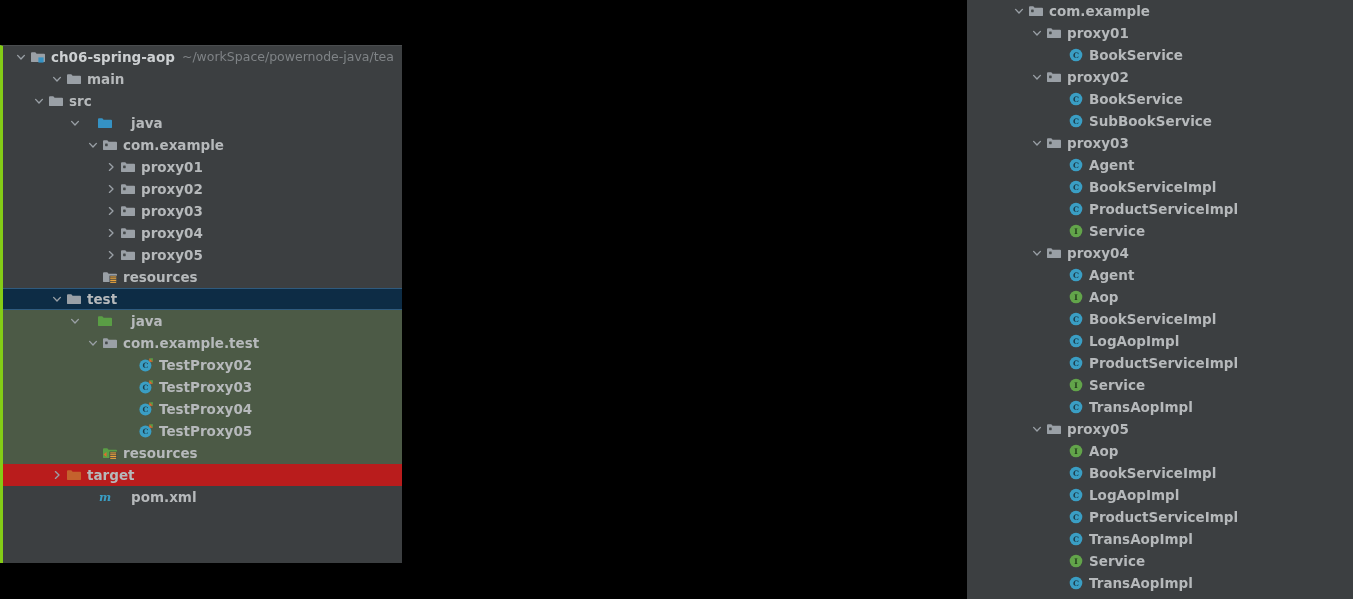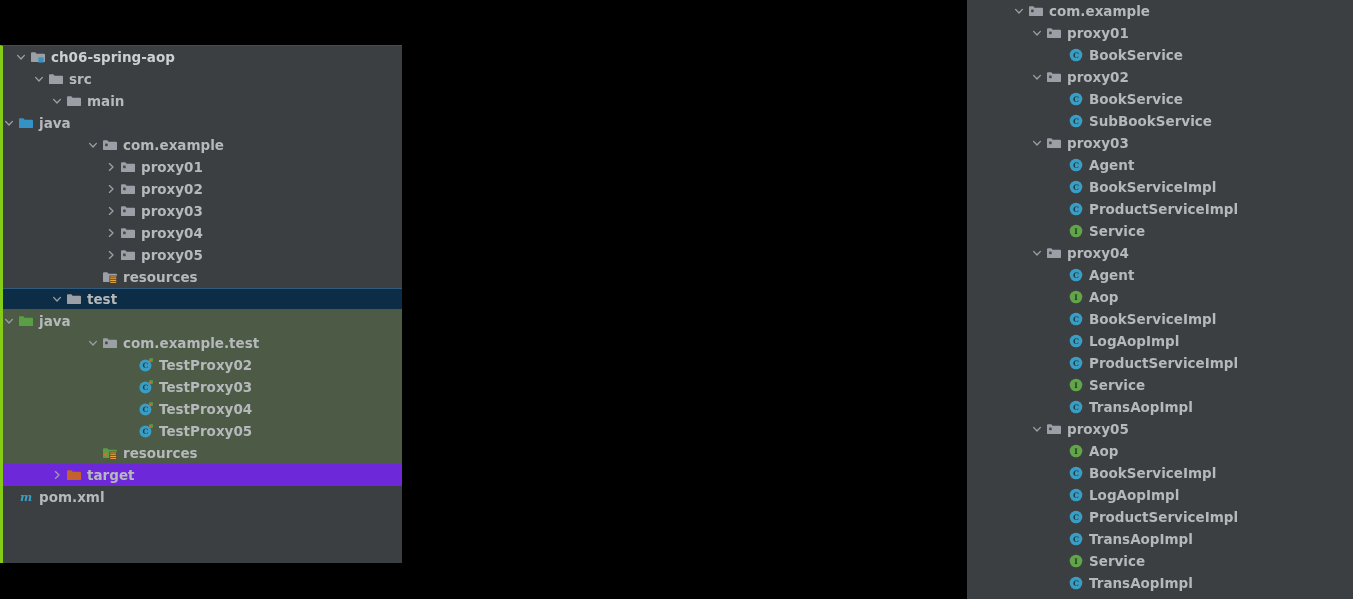--- a/index.html
+++ b/index.html
@@ -8,37 +8,37 @@
 
   
   .panel{position:absolute;background:#3c3f41;}
   #left-panel{left:0;top:45px;width:402px;height:518px;border-left:3px solid #84cc16;border-top:1px solid #4a4d4f;box-sizing:border-box;overflow:hidden;}
   #right-panel{left:967px;top:0;width:386px;height:599px;overflow:hidden;}
 
   
   .row{position:relative;height:22px;line-height:22px;white-space:nowrap;font-size:13.5px;color:#b6b9bb;display:flex;align-items:center;box-sizing:border-box;}
   .row.sel{background:#0d2c45;border-top:1px solid #2f5a7d;border-bottom:1px solid #2f5a7d;height:22px;text-align:right;}
   .row.testscope{background:#4c5a46;}
-  .row.targetscope{background:#6d28d9;}
+  .row.targetscope{background:#b91c1c;}
 
   .arrow{width:12px;height:12px;flex:0 0 12px;margin-right:3px;position:relative;}
   .arrow.none{visibility:hidden;}
   .arrow svg{position:absolute;left:0;top:0;}
 
   .ico{width:16px;height:16px;flex:0 0 16px;margin-right:5px;position:relative;display:inline-block;}
   .ico svg{display:block;}
 
   .lbl{color:#b6b9bb;font-weight:bold;}
   .lbl.bold{font-weight:bold;color:#cdd0d2;}
   .path{color:#7f8386;font-size:12.5px;margin-left:7px;}
 
   .ind0{padding-left:12px;}
   .ind1{padding-left:30px;}
   .ind2{padding-left:48px;}
-  .ind3{}
+  .ind3{padding-left:66px;gap:13px;}
   .ind4{padding-left:84px;}
   .ind5{padding-left:102px;}
   .ind6{padding-left:120px;}
 
   
   .rind0{padding-left:46px;}
   .rind1{padding-left:64px;}
   .rind2{padding-left:86px;}
 </style>
 </head>
@@ -52,46 +52,47 @@
             <path d="M2.6 4.4L6 8l3.4-3.6" stroke="#9aa0a6" stroke-width="1.35" fill="none" stroke-linecap="round" stroke-linejoin="round"></path>
           </svg>
         </span>
         <span class="ico">
           <svg width="16" height="16" viewBox="0 0 16 16">
             <path d="M1 4.2c0-.5.4-.9.9-.9h3.4l1.3 1.4h7.5c.5 0 .9.4.9.9v6.6c0 .5-.4.9-.9.9H1.9c-.5 0-.9-.4-.9-.9z" fill="#9aa0a6"></path>
             <rect x="8.4" y="8.4" width="5.2" height="5.2" fill="#3592c4"></rect>
           </svg>
         </span>
         <span class="lbl bold">ch06-spring-aop</span>
+        <span class="path">~/workSpace/powernode-java/tea</span>
+      </div>
+      <div class="row ind2">
+        <span class="arrow">
+          <svg width="12" height="12" viewBox="0 0 12 12">
+            <path d="M2.6 4.4L6 8l3.4-3.6" stroke="#9aa0a6" stroke-width="1.35" fill="none" stroke-linecap="round" stroke-linejoin="round"></path>
+          </svg>
+        </span>
+        <span class="ico">
+          <svg width="16" height="16" viewBox="0 0 16 16">
+            <path d="M1 4.2c0-.5.4-.9.9-.9h3.4l1.3 1.4h7.5c.5 0 .9.4.9.9v6.6c0 .5-.4.9-.9.9H1.9c-.5 0-.9-.4-.9-.9z" fill="#9aa0a6"></path>
+          </svg>
+        </span>
+        <span class="lbl">main</span>
       </div>
       <div class="row ind1">
         <span class="arrow">
           <svg width="12" height="12" viewBox="0 0 12 12">
             <path d="M2.6 4.4L6 8l3.4-3.6" stroke="#9aa0a6" stroke-width="1.35" fill="none" stroke-linecap="round" stroke-linejoin="round"></path>
           </svg>
         </span>
         <span class="ico">
           <svg width="16" height="16" viewBox="0 0 16 16">
             <path d="M1 4.2c0-.5.4-.9.9-.9h3.4l1.3 1.4h7.5c.5 0 .9.4.9.9v6.6c0 .5-.4.9-.9.9H1.9c-.5 0-.9-.4-.9-.9z" fill="#9aa0a6"></path>
           </svg>
         </span>
         <span class="lbl">src</span>
-      </div>
-      <div class="row ind2">
-        <span class="arrow">
-          <svg width="12" height="12" viewBox="0 0 12 12">
-            <path d="M2.6 4.4L6 8l3.4-3.6" stroke="#9aa0a6" stroke-width="1.35" fill="none" stroke-linecap="round" stroke-linejoin="round"></path>
-          </svg>
-        </span>
-        <span class="ico">
-          <svg width="16" height="16" viewBox="0 0 16 16">
-            <path d="M1 4.2c0-.5.4-.9.9-.9h3.4l1.3 1.4h7.5c.5 0 .9.4.9.9v6.6c0 .5-.4.9-.9.9H1.9c-.5 0-.9-.4-.9-.9z" fill="#9aa0a6"></path>
-          </svg>
-        </span>
-        <span class="lbl">main</span>
       </div>
       <div class="row ind3">
         <span class="arrow">
           <svg width="12" height="12" viewBox="0 0 12 12">
             <path d="M2.6 4.4L6 8l3.4-3.6" stroke="#9aa0a6" stroke-width="1.35" fill="none" stroke-linecap="round" stroke-linejoin="round"></path>
           </svg>
         </span>
         <span class="ico">
           <svg width="16" height="16" viewBox="0 0 16 16">
             <path d="M1 4.2c0-.5.4-.9.9-.9h3.4l1.3 1.4h7.5c.5 0 .9.4.9.9v6.6c0 .5-.4.9-.9.9H1.9c-.5 0-.9-.4-.9-.9z" fill="#3592c4"></path>

